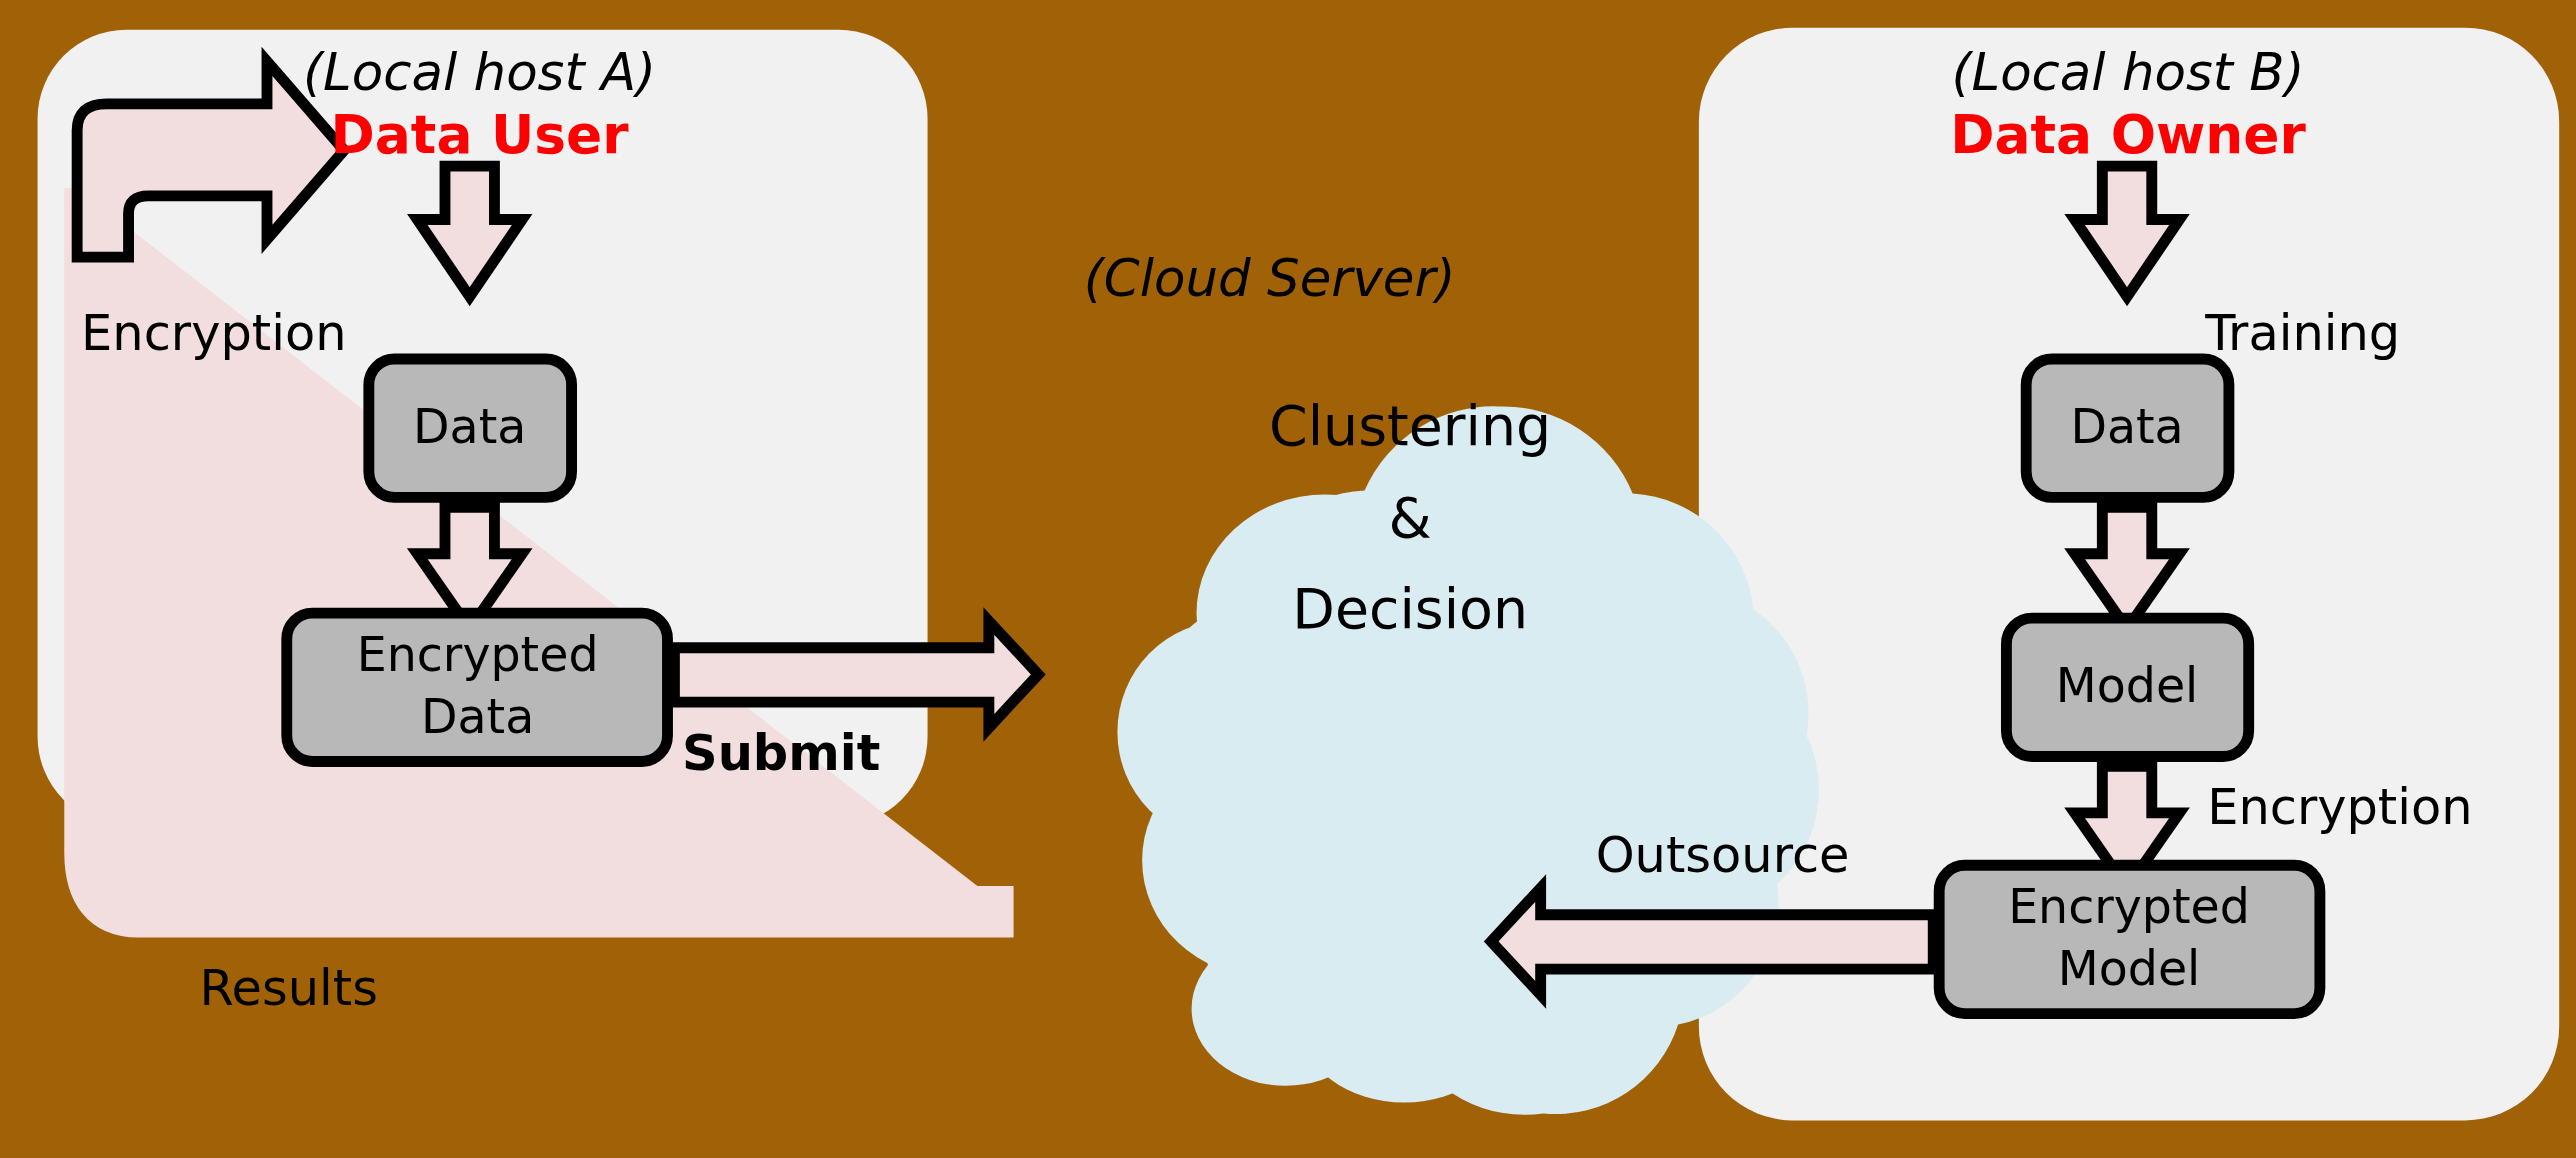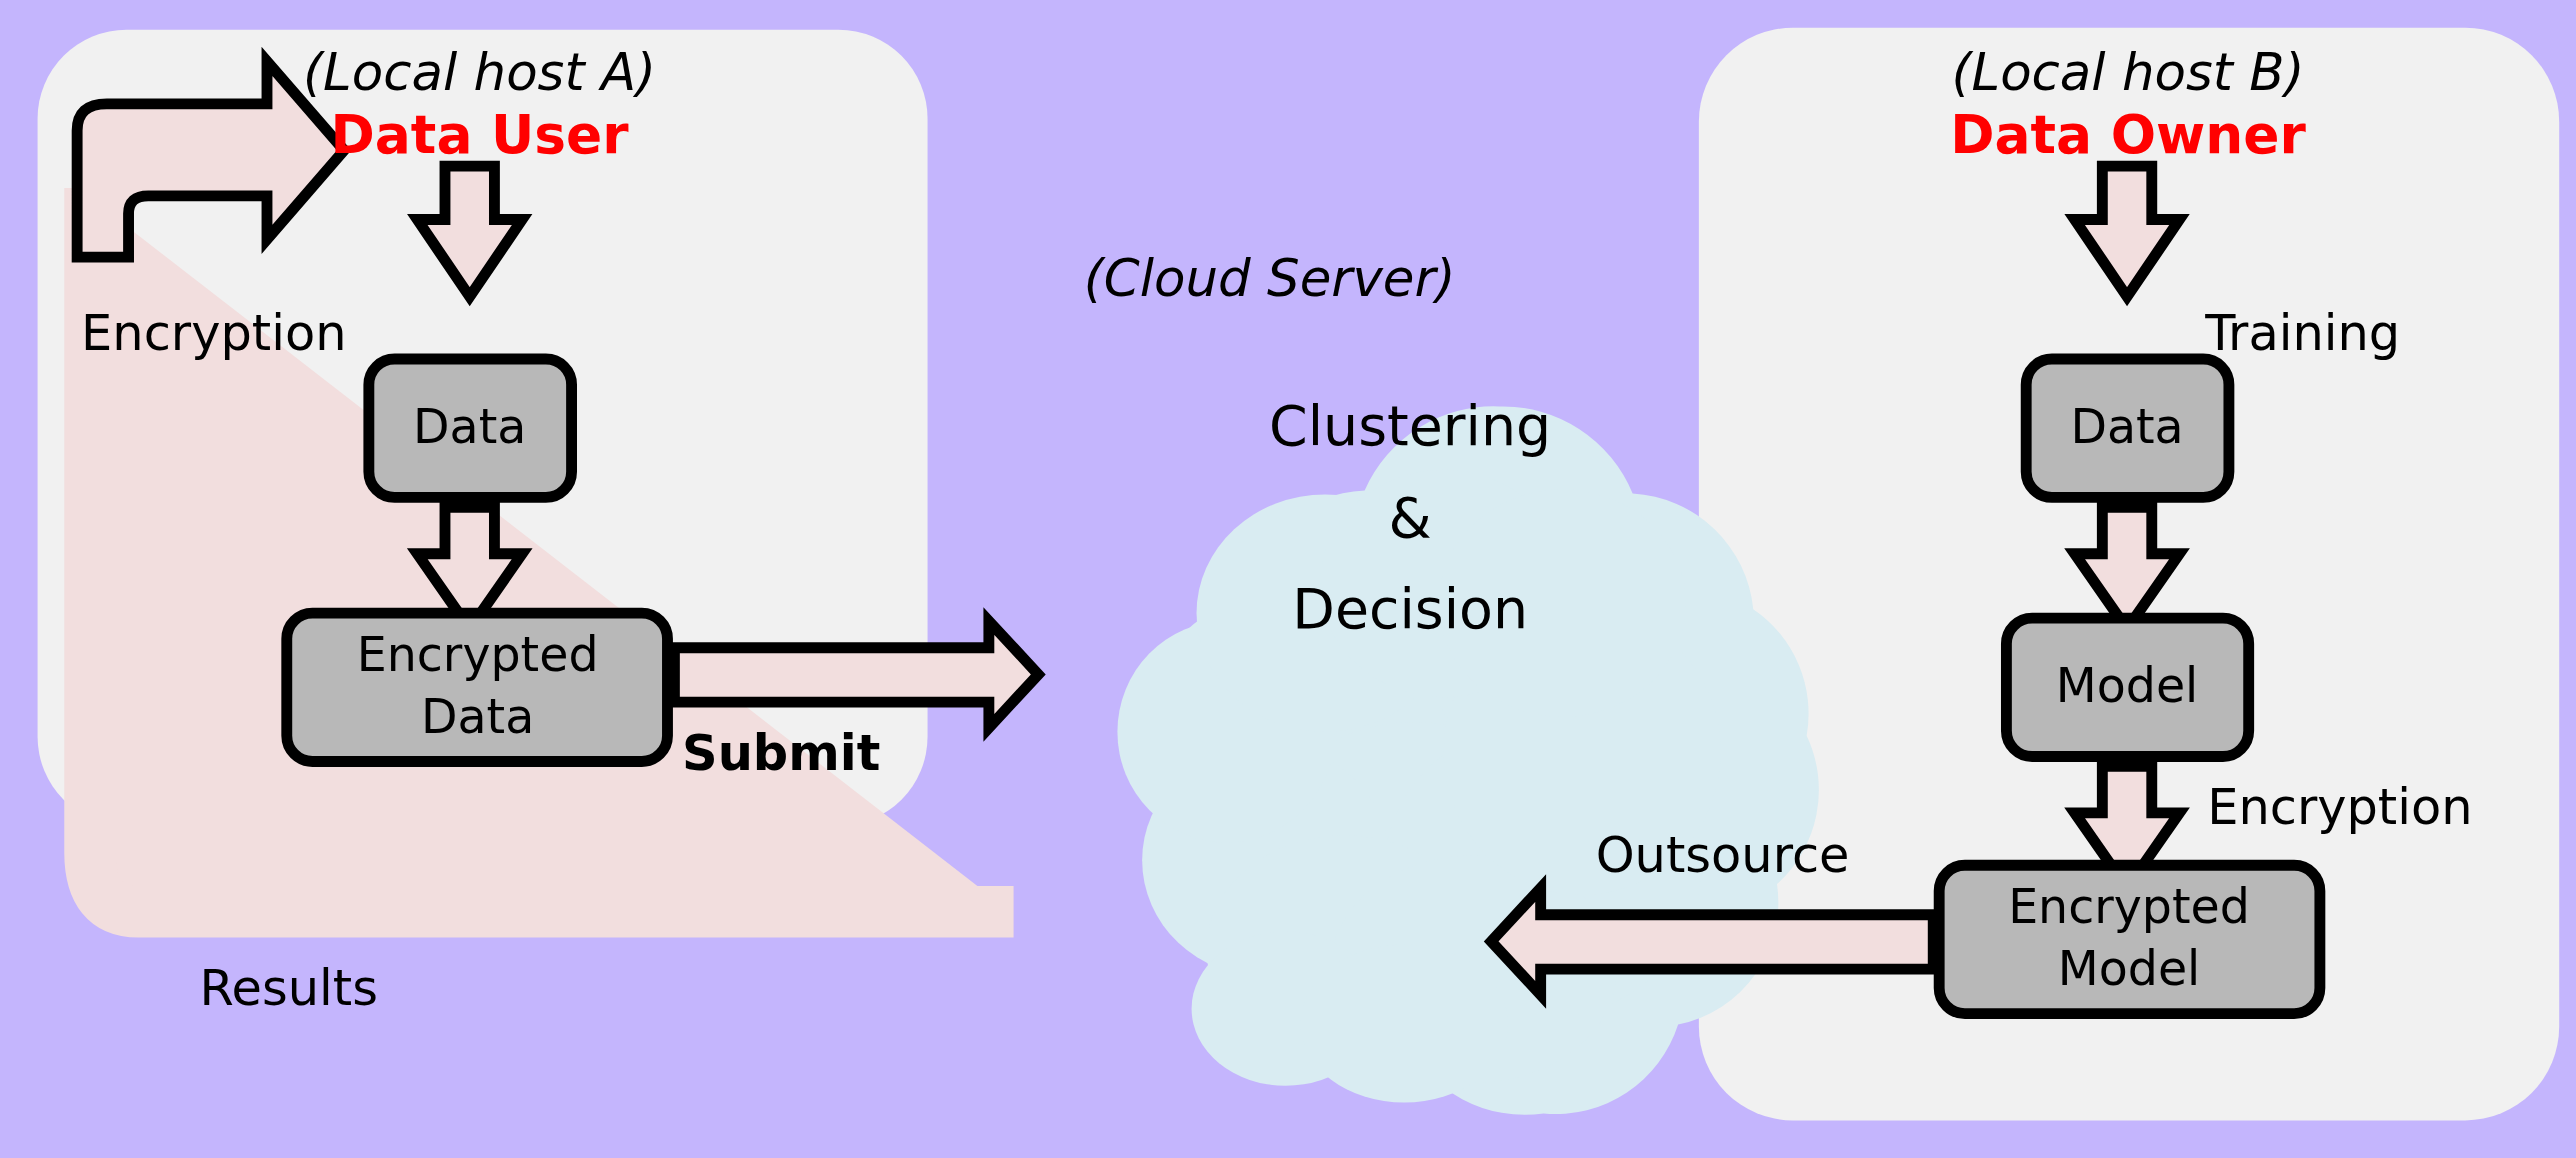--- a/index.html
+++ b/index.html
@@ -10,21 +10,21 @@
   body {
     width: 2576px;
     height: 1159px;
     overflow: hidden;
     font-family: "DejaVu Sans", sans-serif;
   }
   #diagram-root {
     position: relative;
     width: 2576px;
     height: 1159px;
-    background: #c4b5fd;
+    background: #a16207;
   }
   svg.layer {
     position: absolute;
     top: 0;
     left: 0;
     width: 2576px;
     height: 1159px;
   }
   .panel-fill { fill: #f1f1f1; }
   .cloud-fill { fill: #d9ecf2; }

